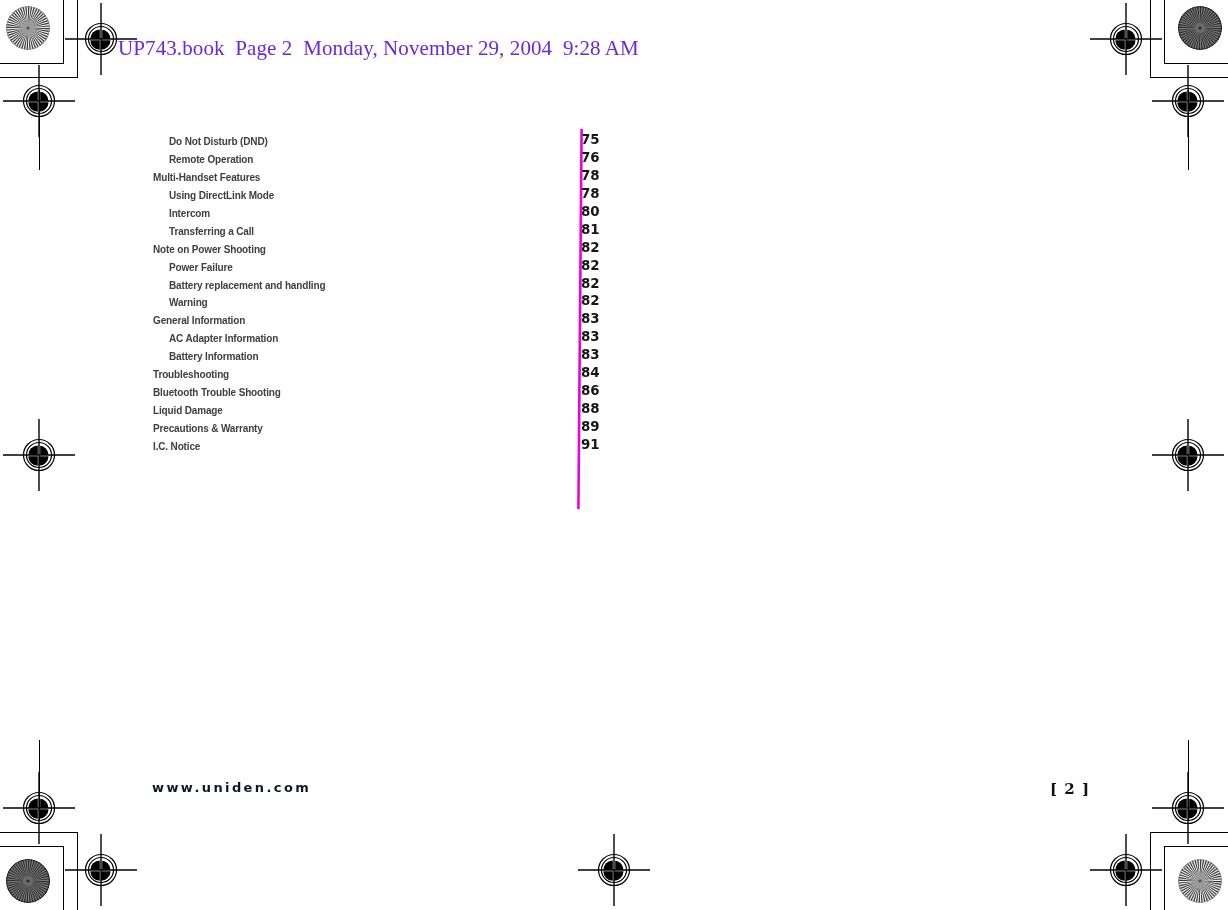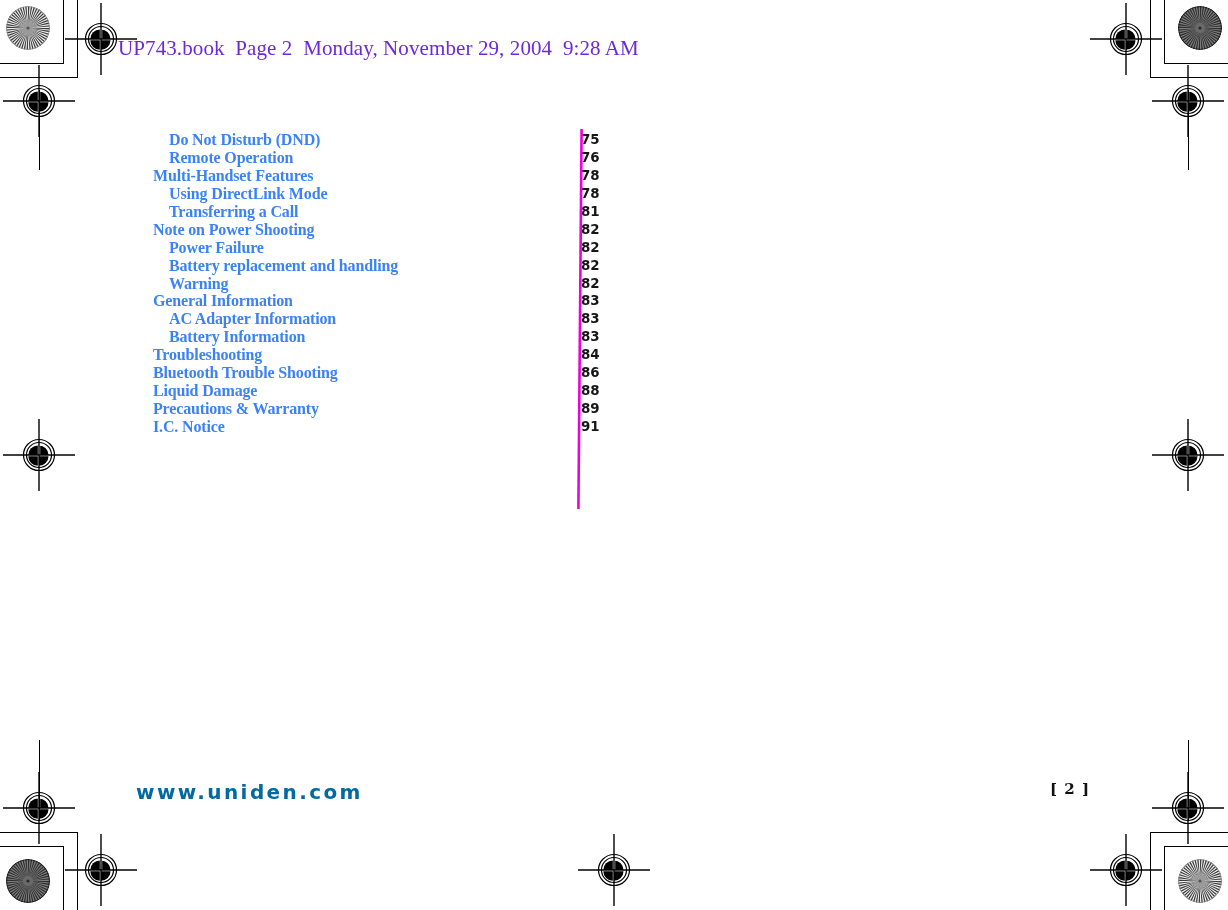--- a/index.html
+++ b/index.html
@@ -71,24 +71,24 @@
     top: 131px;
     width: 460px;
   }
   .toc-row {
     position: relative;
     height: 17.95px;
     line-height: 17.95px;
     white-space: nowrap;
   }
   .toc-title {
-    font-family: Liberation Serif, serif;
-    font-size: 16px;
+    font-family: Liberation Sans, sans-serif;
+    font-size: 10px;
     font-weight: bold;
-    color: #3b82f6;
+    color: #404040;
     letter-spacing: -0.15px;
     display: inline-block;
   }
   .lvl-1 .toc-title { padding-left: 0px; }
   .lvl-2 .toc-title { padding-left: 16px; }
   .lvl-3 .toc-title { padding-left: 19px; }
 
   .toc-page {
     position: absolute;
     left: 428px;
@@ -107,26 +107,26 @@
     top: 129px;
     width: 4px;
     height: 378px;
     overflow: visible;
   }
   .magenta-streak svg { display: block; overflow: visible; }
 
   
   .footer-url {
     position: absolute;
-    left: 136px;
+    left: 152px;
     top: 780px;
     font-family: "DejaVu Sans", sans-serif;
-    font-size: 20px;
+    font-size: 13px;
     font-weight: bold;
-    color: #0369a1;
+    color: #0f172a;
     letter-spacing: 2.4px;
   }
   .footer-folio {
     position: absolute;
     left: 1050px;
     top: 780px;
     font-family: "DejaVu Serif", serif;
     font-size: 15px;
     font-weight: bold;
     color: #111111;
@@ -525,20 +525,21 @@
     </div>
 </div>
 
 <div class="running-head">UP743.book  Page 2  Monday, November 29, 2004  9:28 AM</div>
 
 <div class="toc" id="toc-list">
     <div class="toc-row lvl-2"><span class="toc-title">Do Not Disturb (DND)</span><span class="toc-page">75</span></div>
     <div class="toc-row lvl-2"><span class="toc-title">Remote Operation</span><span class="toc-page">76</span></div>
     <div class="toc-row lvl-1"><span class="toc-title">Multi-Handset Features</span><span class="toc-page">78</span></div>
     <div class="toc-row lvl-2"><span class="toc-title">Using DirectLink Mode</span><span class="toc-page">78</span></div>
+    <div class="toc-row lvl-2"><span class="toc-title">Intercom</span><span class="toc-page">80</span></div>
     <div class="toc-row lvl-2"><span class="toc-title">Transferring a Call</span><span class="toc-page">81</span></div>
     <div class="toc-row lvl-1"><span class="toc-title">Note on Power Shooting</span><span class="toc-page">82</span></div>
     <div class="toc-row lvl-2"><span class="toc-title">Power Failure</span><span class="toc-page">82</span></div>
     <div class="toc-row lvl-2"><span class="toc-title">Battery replacement and handling</span><span class="toc-page">82</span></div>
     <div class="toc-row lvl-2"><span class="toc-title">Warning</span><span class="toc-page">82</span></div>
     <div class="toc-row lvl-1"><span class="toc-title">General Information</span><span class="toc-page">83</span></div>
     <div class="toc-row lvl-2"><span class="toc-title">AC Adapter Information</span><span class="toc-page">83</span></div>
     <div class="toc-row lvl-2"><span class="toc-title">Battery Information</span><span class="toc-page">83</span></div>
     <div class="toc-row lvl-1"><span class="toc-title">Troubleshooting</span><span class="toc-page">84</span></div>
     <div class="toc-row lvl-1"><span class="toc-title">Bluetooth Trouble Shooting</span><span class="toc-page">86</span></div>

